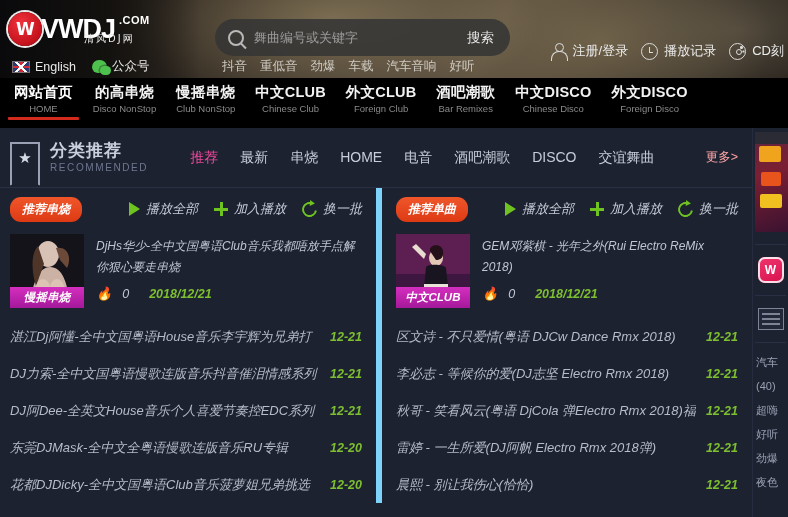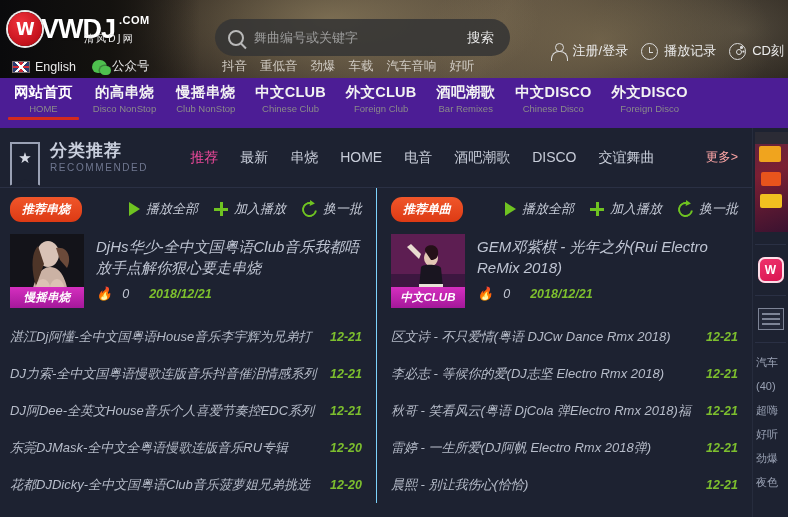--- a/index.html
+++ b/index.html
@@ -99,21 +99,21 @@
   .ico-clock{width:17px;height:17px;border:1.4px solid #dcdcdc;border-radius:50%;position:relative;flex:none;}
   .ico-clock:before{content:"";position:absolute;left:6.5px;top:3px;width:1.4px;height:6px;background:#dcdcdc;}
   .ico-clock:after{content:"";position:absolute;left:7px;top:8px;width:4px;height:1.4px;background:#dcdcdc;}
   .ico-cd{width:17px;height:17px;border:1.4px solid #dcdcdc;border-radius:50%;position:relative;flex:none;}
   .ico-cd:before{content:"";position:absolute;left:5.5px;top:5.5px;width:4px;height:4px;border:1.3px solid #dcdcdc;border-radius:50%;}
   .ico-cd:after{content:"";position:absolute;left:10px;top:2.5px;width:2.5px;height:2.5px;background:#dcdcdc;border-radius:50%;
     box-shadow:2px 4px 0 -.4px #dcdcdc;}
 
   
   .nav{
-    height:50px;width:788px;background:#4c1d95;display:flex;align-items:center;
+    height:50px;width:788px;background:#000000;display:flex;align-items:center;
     padding-left:4px; position:relative;
   }
   .nav-item{
     padding:5px 10px 0; text-align:center; cursor:pointer; position:relative; height:50px;
   }
   .nav-t{color:#f2f2f2;font-size:14.5px;font-weight:bold;letter-spacing:.2px;line-height:19px;white-space:nowrap;}
   .nav-s{color:#8a8a8a;font-size:9.5px;line-height:13px;white-space:nowrap;font-family:"Liberation Sans",sans-serif;}
   .nav-item.active .nav-t{color:#fff;}
   .nav-item.active:after{
     content:"";position:absolute;left:4px;right:4px;bottom:8px;height:3px;background:#d32a1e;border-radius:1px;
@@ -144,21 +144,21 @@
   .cat-title .cn{color:#c9cfdd;font-size:17px;font-weight:bold;letter-spacing:1px;}
   .cat-title .en{color:#6f7790;font-size:10px;letter-spacing:1.6px;margin-top:3px;}
   .cat-tabs{display:flex;gap:22px;margin-left:42px;}
   .cat-tabs span{color:#c8cdd9;font-size:14px;cursor:pointer;white-space:nowrap;}
   .cat-tabs span.on{color:#ec4899;}
   .cat-more{margin-left:auto;color:#fca5a5;font-size:12.5px;cursor:pointer;}
 
   
   .cols{display:flex;}
   .col{width:376px;flex:none;padding:0 14px 0 10px;font-style:italic;}
-  .col.right{border-left:1px solid #7dd3fc;padding-left:14px;}
+  .col.right{border-left:6px solid #7dd3fc;padding-left:14px;}
 
   .sec-head{height:42px;display:flex;align-items:center;}
   .badge-pill{
     background:linear-gradient(180deg,#f0562a,#dd3a14);
     color:#fff;font-size:12px;font-weight:bold;border-radius:11px;padding:4px 12px;white-space:nowrap;
   }
   .sec-actions{display:flex;align-items:center;gap:16px;margin-left:auto;}
   .act{display:flex;align-items:center;gap:6px;color:#c6cbd7;font-size:13px;cursor:pointer;white-space:nowrap;}
   .ico-play{width:0;height:0;border-left:11px solid #6fc321;border-top:7px solid transparent;border-bottom:7px solid transparent;flex:none;}
   .ico-plus{width:14px;height:14px;position:relative;flex:none;}
@@ -177,21 +177,21 @@
   
   .feat{display:flex;gap:12px;padding:4px 0 8px;}
   .thumb{width:74px;height:74px;flex:none;position:relative;overflow:hidden;background:#11131c;}
   .thumb .photo{position:absolute;inset:0;}
   .thumb .tag{
     position:absolute;left:0;right:0;bottom:0;height:21px;
     background:linear-gradient(180deg,#d52fbf,#a4189a);
     color:#fff;font-size:11.5px;font-weight:bold;display:flex;align-items:center;justify-content:center;
   }
   .feat-body{flex:1;min-width:0;padding-top:2px;}
-  .feat-title{color:#bfc5d3;font-size:15px;line-height:21px;}
+  .feat-title{color:#bfc5d3;font-size:12px;line-height:21px;}
   .feat-meta{display:flex;align-items:center;gap:10px;margin-top:8px;}
   .fire{color:#f05a28;font-size:13px;}
   .hot-n{color:#c3c8d4;font-size:12.5px;}
   .feat-date{color:#7dbf2e;font-size:12.5px;font-weight:bold;margin-left:10px;}
 
   
   .list{margin-top:2px;}
   .li{display:flex;align-items:center;height:37px;cursor:pointer;}
   .li .t{color:#b6bcc9;font-size:13px;white-space:nowrap;overflow:hidden;text-overflow:ellipsis;flex:1;min-width:0;}
   .li .d{color:#7dbf2e;font-size:12.5px;font-weight:bold;margin-left:10px;flex:none;}

